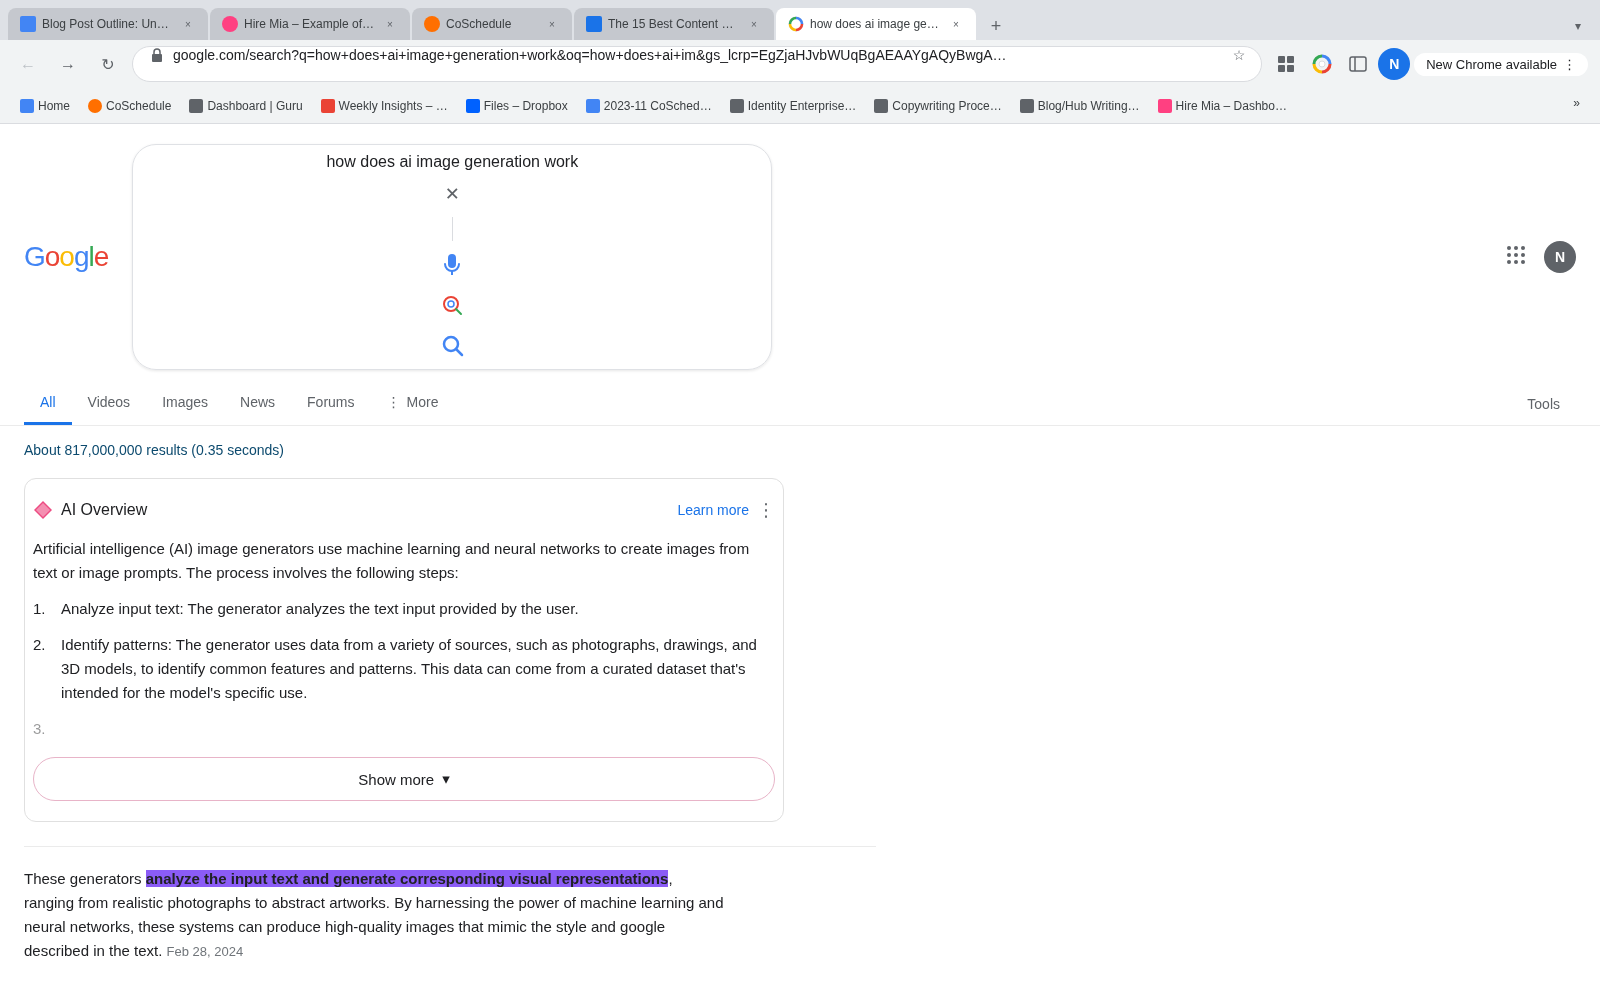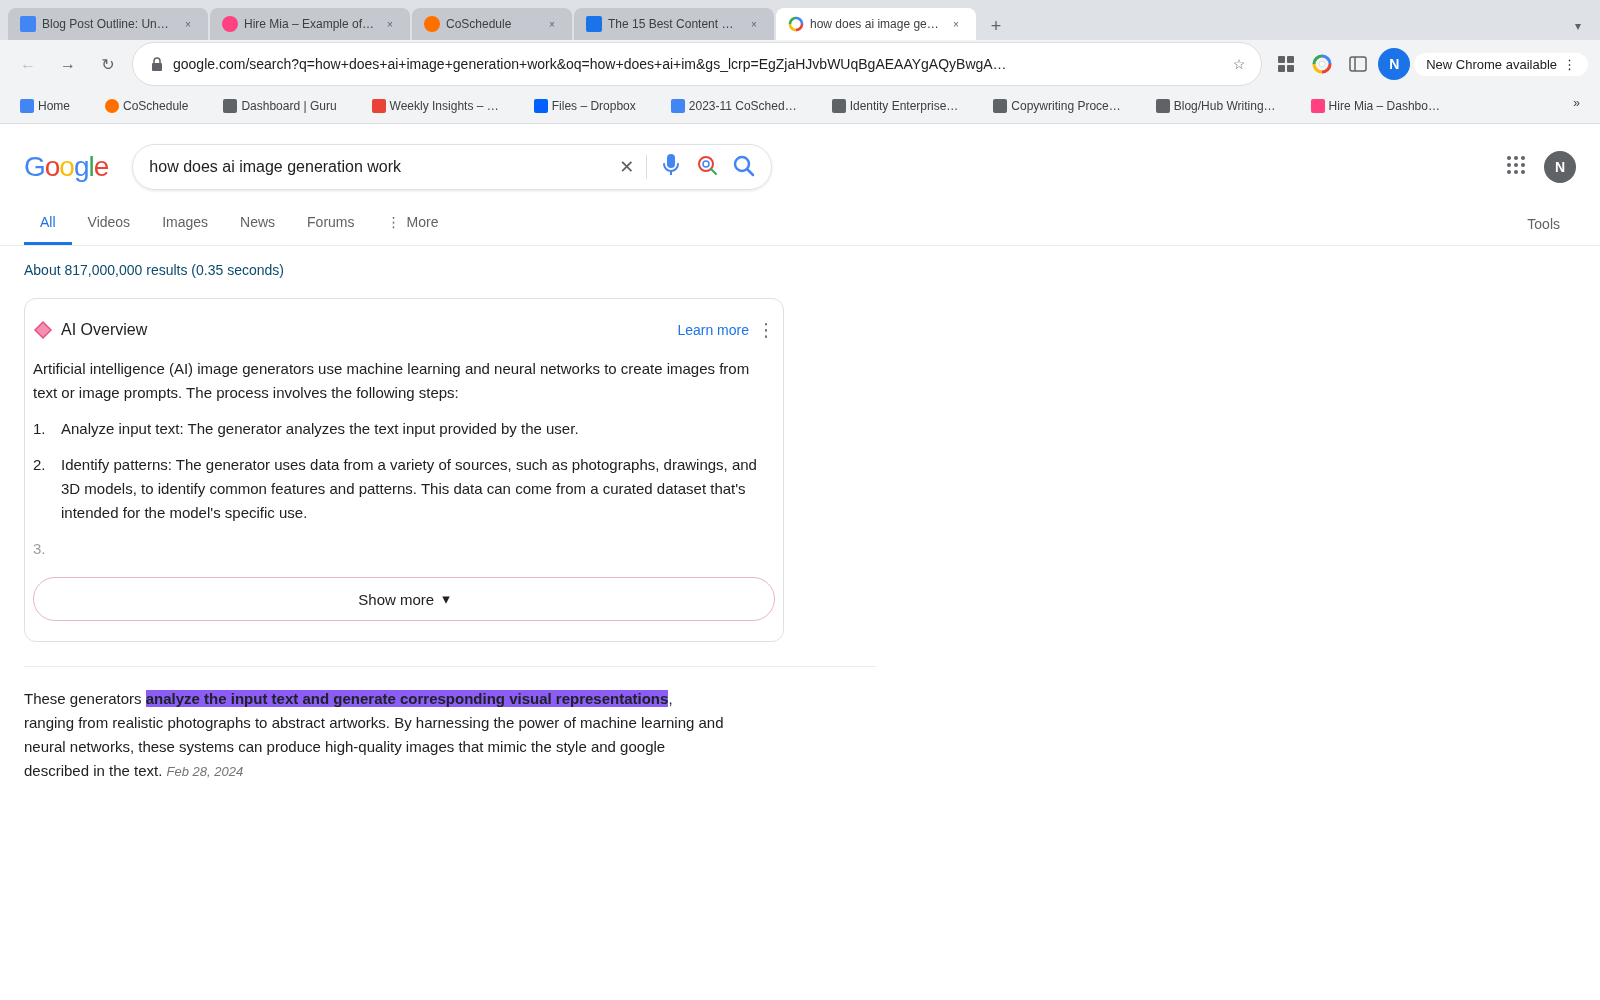--- a/index.html
+++ b/index.html
@@ -103,25 +103,24 @@
       cursor: pointer;
       color: #5f6368;
       font-size: 16px;
       flex-shrink: 0;
     }
     .nav-btn.disabled { color: #bdc1c6; cursor: default; }
 
     .address-bar {
       flex: 1;
       display: flex;
-      align-items: center;
       background: #fff;
       border-radius: 24px;
       padding: 0 16px;
-      height: 44px;
+      height: 36px;
       border: 1px solid #dadce0;
       gap: 8px;
     }
     .address-text {
       flex: 1;
       font-size: 14px;
       color: #202124;
       overflow: hidden;
       text-overflow: ellipsis;
       white-space: nowrap;
@@ -175,21 +174,21 @@
       font-weight: bold;
       cursor: pointer;
     }
 
     
     .bookmarks-bar {
       display: flex;
       padding: 4px 12px;
       background: #f1f3f4;
       border-bottom: 1px solid #dadce0;
-      gap: 19px;
+      gap: 2px;
       height: 36px;
     }
     .bookmark-item {
       display: flex;
       align-items: center;
       padding: 4px 8px;
       border-radius: 16px;
       cursor: pointer;
       font-size: 12px;
       color: #3c4043;
@@ -233,20 +232,21 @@
     .google-logo .e { color: #ea4335; }
     .search-box {
       display: flex;
       align-items: center;
       border: 1px solid #dfe1e5;
       border-radius: 24px;
       padding: 8px 16px;
       width: 640px;
       gap: 12px;
       box-shadow: 0 1px 3px rgba(0,0,0,0.1);
+      flex-direction: column;
     }
     .search-input {
       flex: 1;
       font-size: 16px;
       color: #202124;
       border: none;
       outline: none;
     }
     .search-clear {
       color: #5f6368;
@@ -409,21 +409,20 @@
       line-height: 1.6;
       color: #202124;
     }
     .result-highlighted {
       background: #8b5cf6;
       font-weight: bold;
     }
     .result-date {
       font-size: 13px;
       color: #70757a;
-      font-style: italic;
     }
 
     
     .favicon-doc { background: #4285f4; border-radius: 2px; }
 
     .separator-line {
       border: none;
       border-top: 1px solid #ebebeb;
       margin: 8px 0 20px 0;
     }

